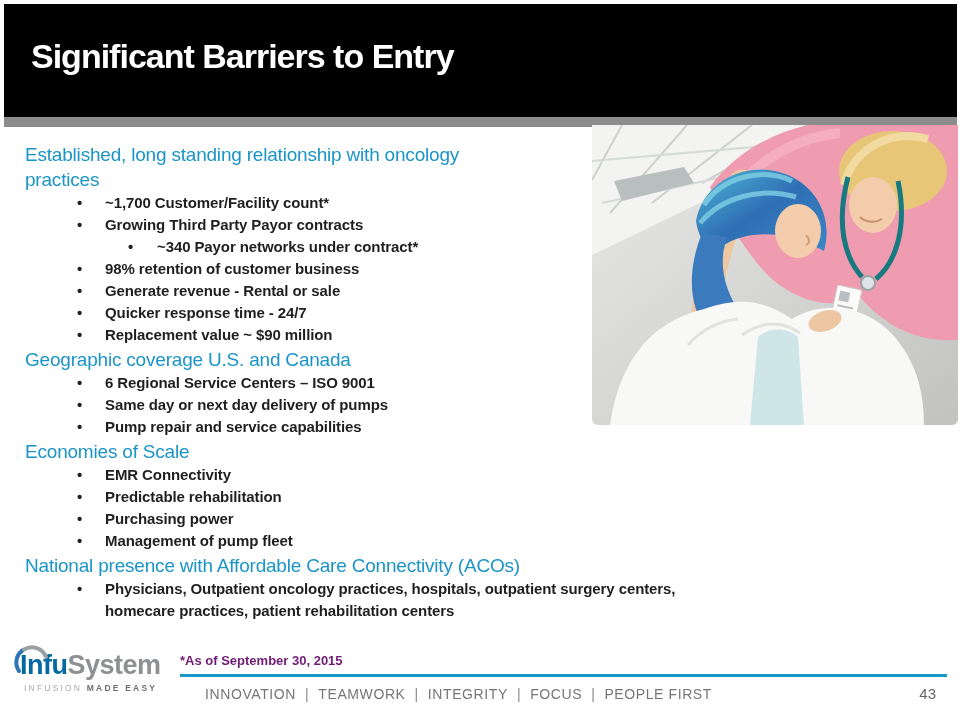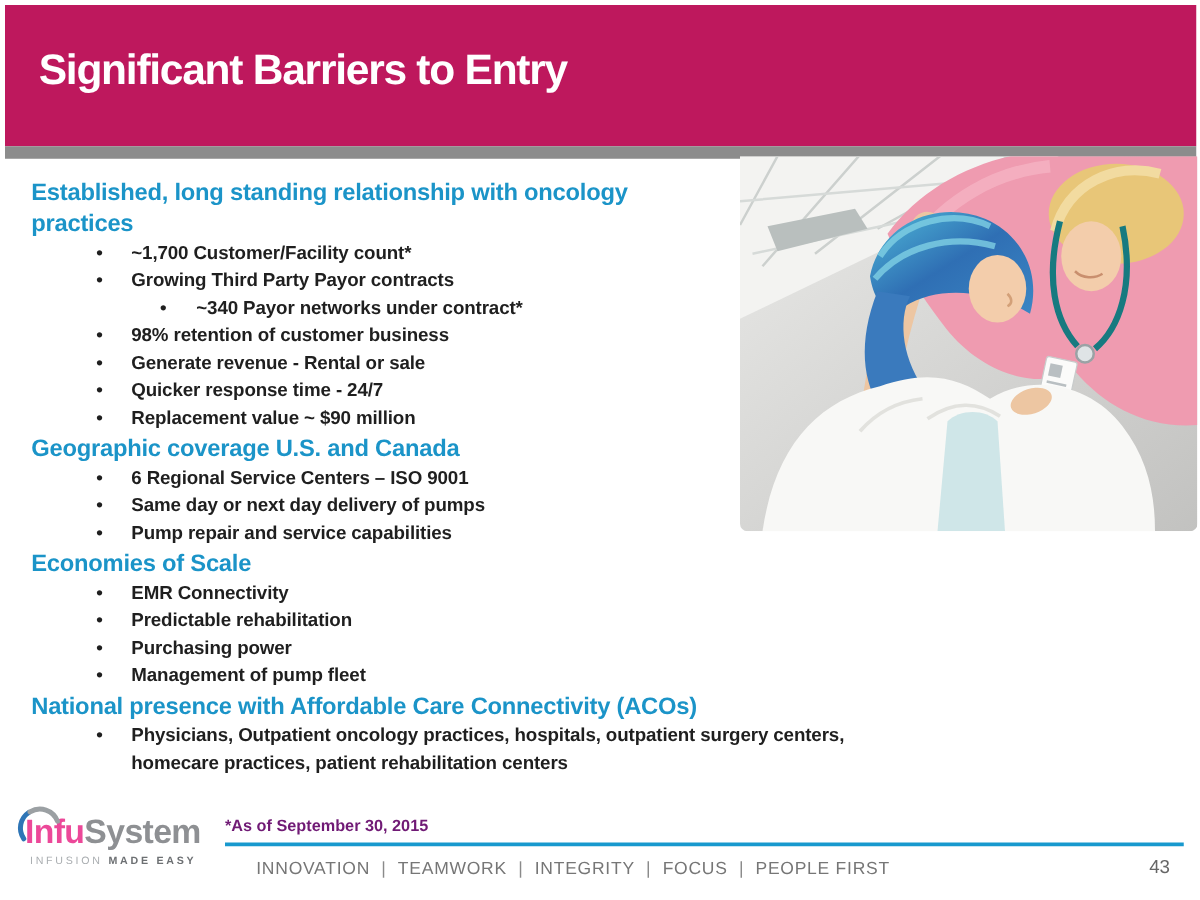--- a/index.html
+++ b/index.html
@@ -1,50 +1,50 @@
 <!DOCTYPE html>
 <html><head>
 <meta charset="utf-8">
 <style>
   html,body{margin:0;padding:0;}
   body{
     width:960px;height:720px;position:relative;overflow:hidden;
     background:#ffffff;font-family:"Liberation Sans",sans-serif;
   }
   
-  .title-bar{position:absolute;left:4px;top:4px;width:953px;height:113px;background:#be185d;text-decoration:underline;}
+  .title-bar{position:absolute;left:4px;top:4px;width:953px;height:113px;background:#000000;text-decoration:underline;}
   .slide-title{
     position:absolute;left:27px;top:33px;margin:0;
     font-size:34px;font-weight:bold;color:#ffffff;letter-spacing:-1px;
   }
   .title-strip{position:absolute;left:4px;top:117px;width:953px;height:10px;background:#8C8C8C;}
   
   .content{position:absolute;left:25px;top:141px;width:760px;}
   .section-heading{
-    font-size:19px;font-weight:bold;color:#1B94C8;line-height:25px;
+    font-size:19px;font-weight:normal;color:#1B94C8;line-height:25px;
     letter-spacing:-0.2px;white-space:pre-line;margin-top:1px;
   }
   .bullet{display:flex;font-size:15px;font-weight:bold;color:#1F1F1F;line-height:22px;letter-spacing:-0.1px;}
   .bullet .dot{flex:0 0 auto;}
   .bullet.lvl1{padding-left:52px;} .bullet.lvl1 .dot{width:28px;}
   .bullet.lvl2{padding-left:103px;} .bullet.lvl2 .dot{width:29px;}
   .bullet .txt{white-space:pre-line;}
   
   .photo{position:absolute;left:592px;top:125px;width:366px;height:300px;overflow:hidden;border-radius:0 0 6px 6px;}
   
   .footnote{position:absolute;left:180px;top:653px;font-size:13px;font-weight:bold;color:#701a75;}
   
   .divider{position:absolute;left:180px;top:674px;width:767px;height:3px;background:#1899CE;}
   .motto{position:absolute;left:181px;top:686px;font-size:14px;color:#767676;letter-spacing:0.6px;white-space:nowrap;margin-left:24px;}
   .motto .sep{padding:0 9px;color:#8a8a8a;}
   .page-number{position:absolute;right:24px;top:685px;font-size:15px;color:#666666;}
   
   .logo{position:absolute;left:18px;top:650px;width:160px;}
   .logo-word{position:relative;font-size:27px;font-weight:bold;letter-spacing:-0.5px;line-height:30px;padding-left:2px;}
-  .logo-word .w1{color:#ec4899;}
+  .logo-word .w1{color:#0369a1;}
   .logo-word .w2{color:#8E9093;}
   .logo-arc{position:absolute;left:-5px;top:-7px;width:38px;height:38px;}
   .logo-tagline{font-size:8.5px;letter-spacing:2.2px;margin-top:3px;padding-left:6px;white-space:nowrap;}
   .logo-tagline .t1{color:#A9ADB0;}
   .logo-tagline .t2{color:#6D7073;font-weight:bold;}
 </style>
 </head>
 <body>
 
 <div class="title-bar">

